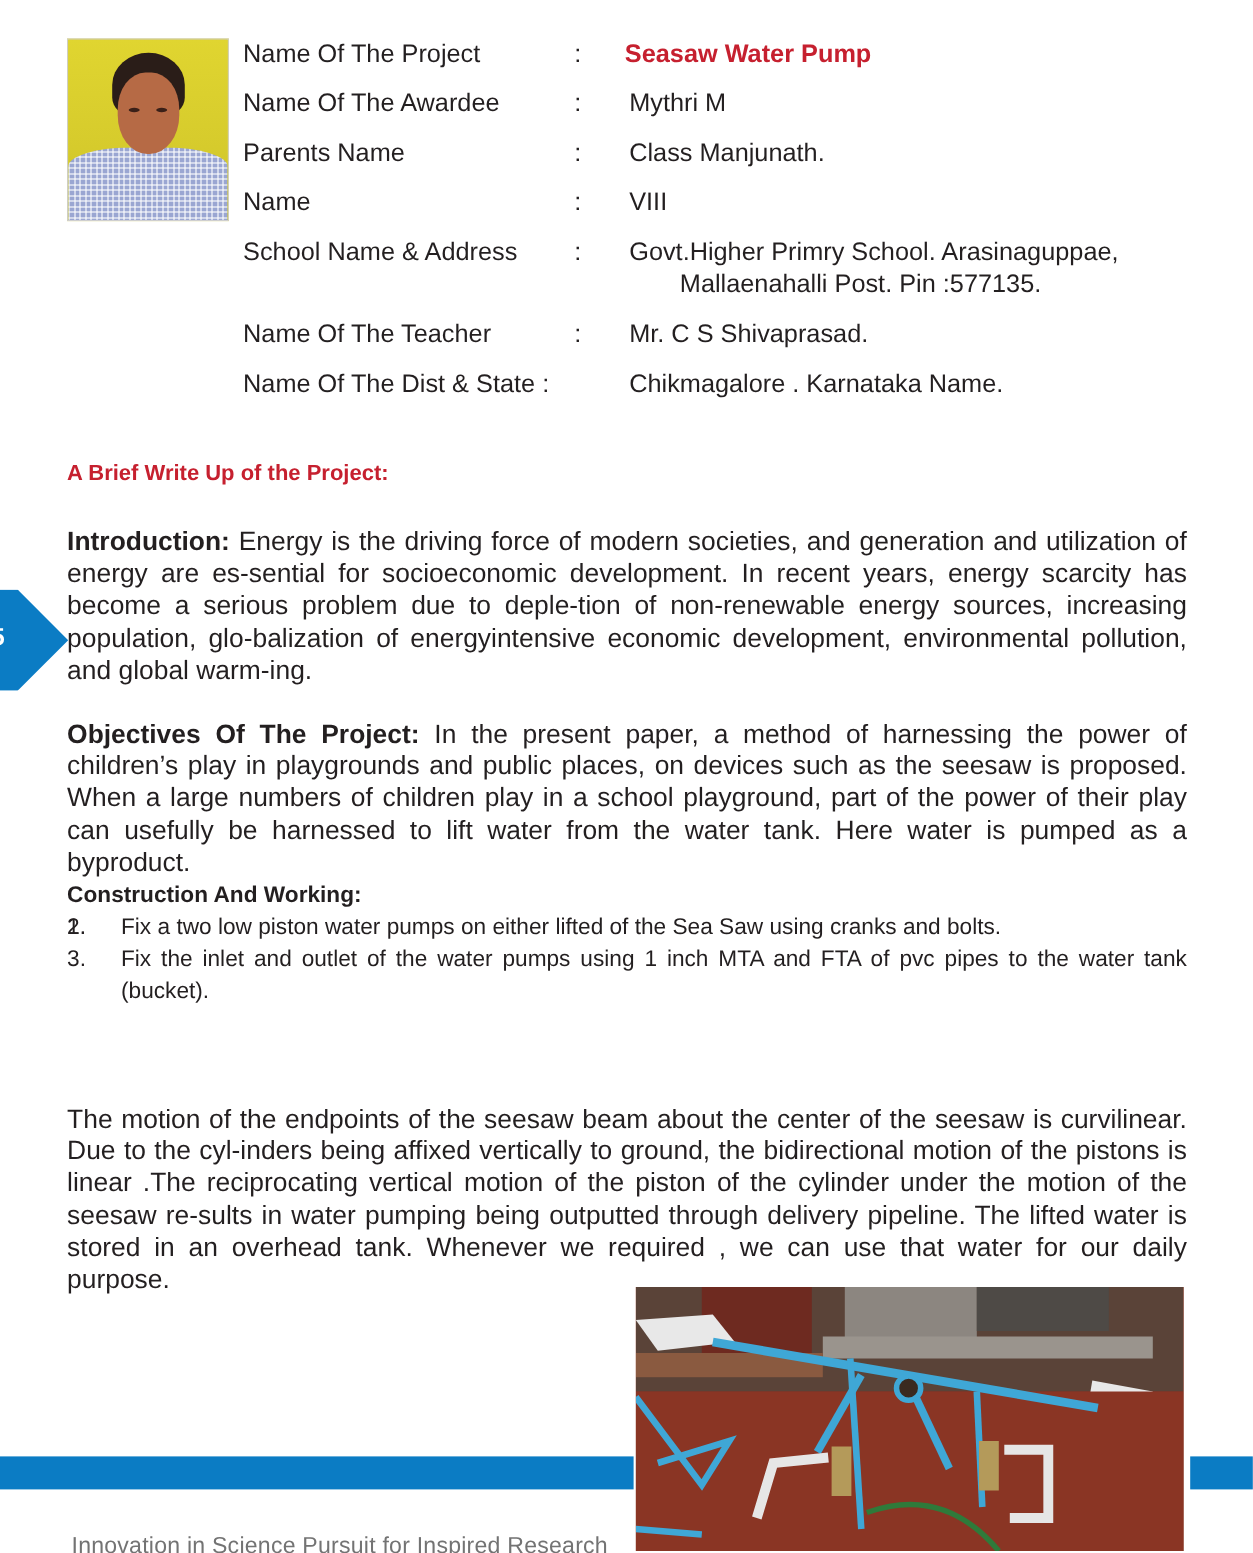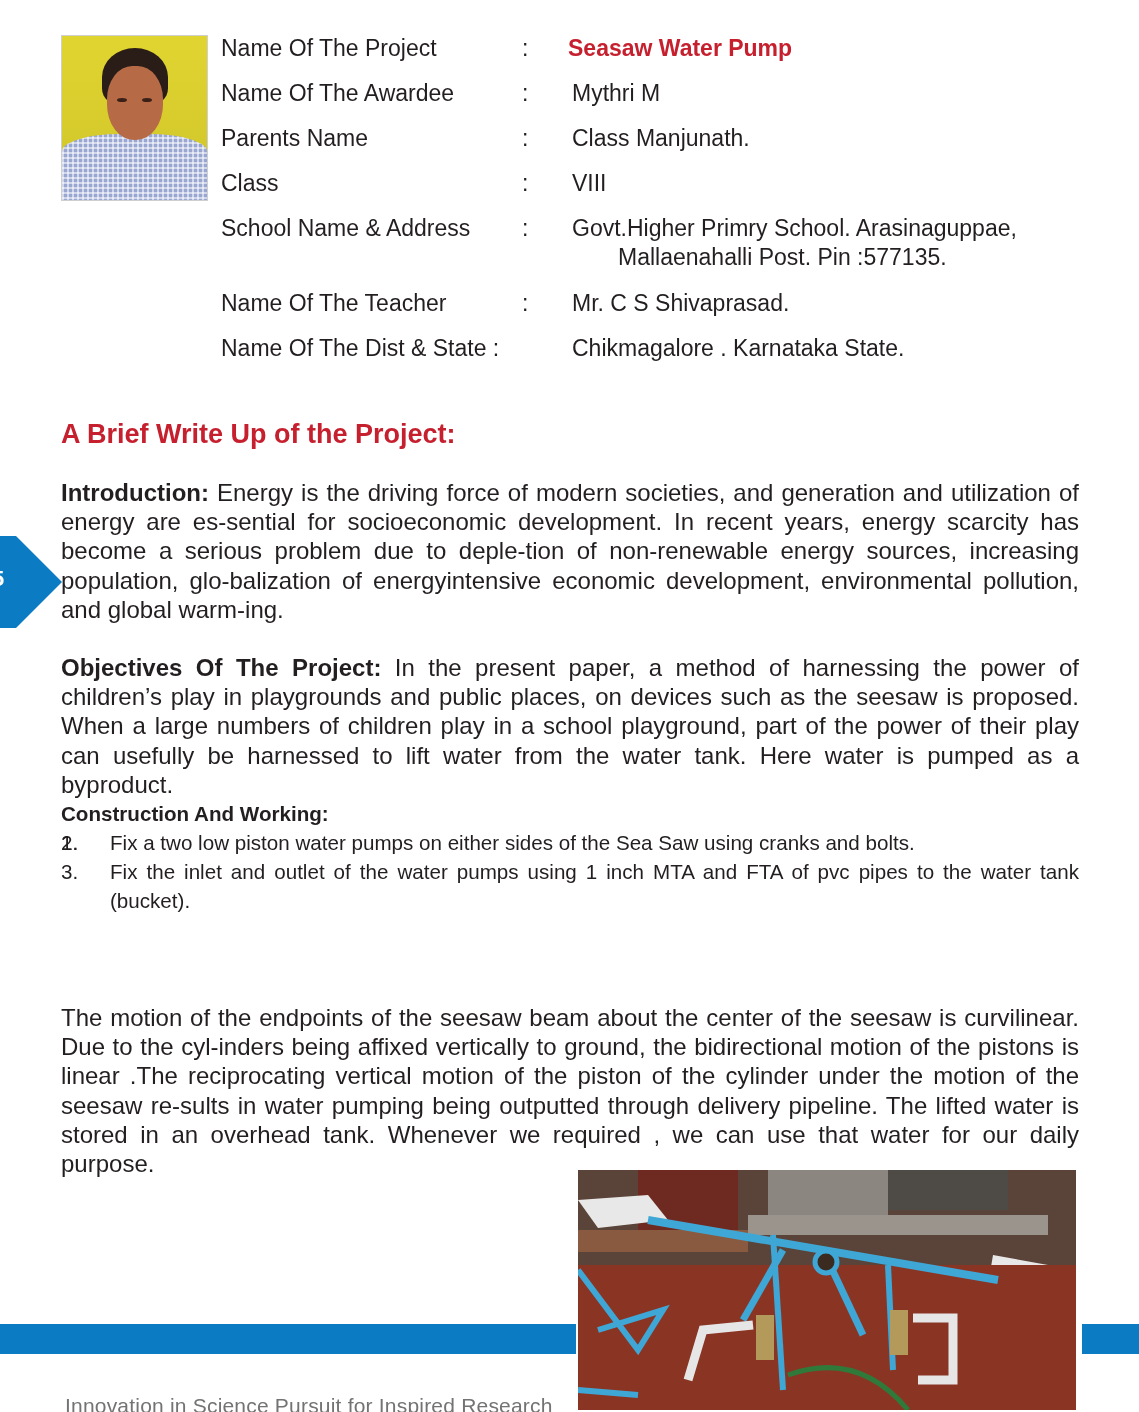--- a/index.html
+++ b/index.html
@@ -28,21 +28,21 @@
     .info .row { position: relative; height: 45px; }
     .info .row.tall { height: 75px; }
     .info .lbl { position: absolute; left: 0; top: 3px; white-space: nowrap; }
     .info .colon { position: absolute; left: 301px; top: 3px; }
     .info .val { position: absolute; left: 351px; top: 3px; white-space: nowrap; text-align: right; }
     .info .val.title { color: #c6202f; font-weight: bold; left: 347px; }
     .info .val2 { position: absolute; left: 351px; top: 32px; white-space: nowrap; margin-left: 46px; }
 
     .section-head {
       position: absolute; left: 61px; top: 419px;
-      color: #c6202f; font-weight: bold; font-size: 27px;
+      color: #c6202f; font-weight: bold; font-size: 20px;
     }
     .para {
       position: absolute; left: 61px; width: 1018px;
       font-size: 24px; line-height: 29.2px; text-align: justify;
     }
     .para b { font-weight: bold; }
     .p-intro { top: 478px; }
     .p-obj { top: 653px; }
     .p-cons-h { position:absolute; left:61px; top:799px; font-size:20.6px; font-weight:bold; line-height:29.2px;text-align:center; }
     .steps { position:absolute; left:61px; top:828px; width:1018px; font-size:20.6px; line-height:29.2px; }
@@ -93,38 +93,38 @@
     <span class="lbl">Name Of The Awardee</span>
     <span class="colon">:</span>
     <span class="val">Mythri M</span>
   </div>
   <div class="row">
     <span class="lbl">Parents Name</span>
     <span class="colon">:</span>
     <span class="val">Class  Manjunath.</span>
   </div>
   <div class="row">
-    <span class="lbl">Class</span>
+    <span class="lbl">Name</span>
     <span class="colon">:</span>
     <span class="val">VIII</span>
   </div>
   <div class="row tall">
     <span class="lbl">School Name &amp; Address</span>
     <span class="colon">:</span>
     <span class="val">Govt.Higher Primry School. Arasinaguppae,</span>
     <span class="val2">Mallaenahalli Post. Pin :577135.</span>
   </div>
   <div class="row">
     <span class="lbl">Name Of The Teacher</span>
     <span class="colon">:</span>
     <span class="val">Mr. C S Shivaprasad.</span>
   </div>
   <div class="row">
     <span class="lbl">Name Of The Dist &amp; State :</span>
-    <span class="val">Chikmagalore . Karnataka State.</span>
+    <span class="val">Chikmagalore . Karnataka Name.</span>
   </div>
 </div>
 
 <div class="section-head">A Brief Write Up of the Project:</div>
 
 <div class="para p-intro"><b>Introduction:</b><span> Energy is the driving force of modern societies, and generation and utilization of energy are es-sential for socioeconomic development. In recent years, energy scarcity has become a serious problem due to deple-tion of non-renewable energy sources, increasing population, glo-balization of energyintensive economic development, environmental pollution, and global warm-ing.</span></div>
 
 <div class="tab">
   <svg width="92" height="92" viewBox="0 0 92 92">
     <polygon points="0,0 46,0 92,46 46,92 0,92" fill="#0b7cc4"></polygon>
@@ -134,21 +134,21 @@
 
 <div class="para p-obj"><b>Objectives Of The Project:</b><span style="white-space:pre-wrap"> In the present paper, a method of harnessing the power of children’s play in playgrounds and public places, on devices such as the seesaw is proposed.      When a large numbers of children play in a school playground, part of the power of their play can usefully be harnessed to lift water from the water tank. Here water is pumped as a byproduct.</span></div>
 
 <div class="p-cons-h">Construction And Working:</div>
 <div class="steps">
   <div class="step">
     <span class="num">1.</span>
   </div>
   <div class="step">
     <span class="num">2.</span>
-    <span>Fix a two low piston water pumps on either sides of the Sea Saw using cranks and bolts.</span>
+    <span>Fix a two low piston water pumps on either lifted of the Sea Saw using cranks and bolts.</span>
   </div>
   <div class="step">
     <span class="num">3.</span>
     <span>Fix the inlet and outlet  of the water  pumps using 1 inch MTA and FTA of pvc pipes to the water tank (bucket).</span>
   </div>
 </div>
 
 <div class="para p-motion">The motion of the endpoints of the seesaw beam about the center of the seesaw is curvilinear. Due to the cyl-inders being affixed vertically to ground, the bidirectional motion of the pistons is linear .The reciprocating vertical motion of the piston of the cylinder under the motion of the seesaw re-sults in water pumping being outputted through delivery  pipeline.  The lifted water is  stored in an overhead  tank. Whenever we required , we can use that water  for our daily purpose.</div>
 
 <div class="footer-bar"></div>

